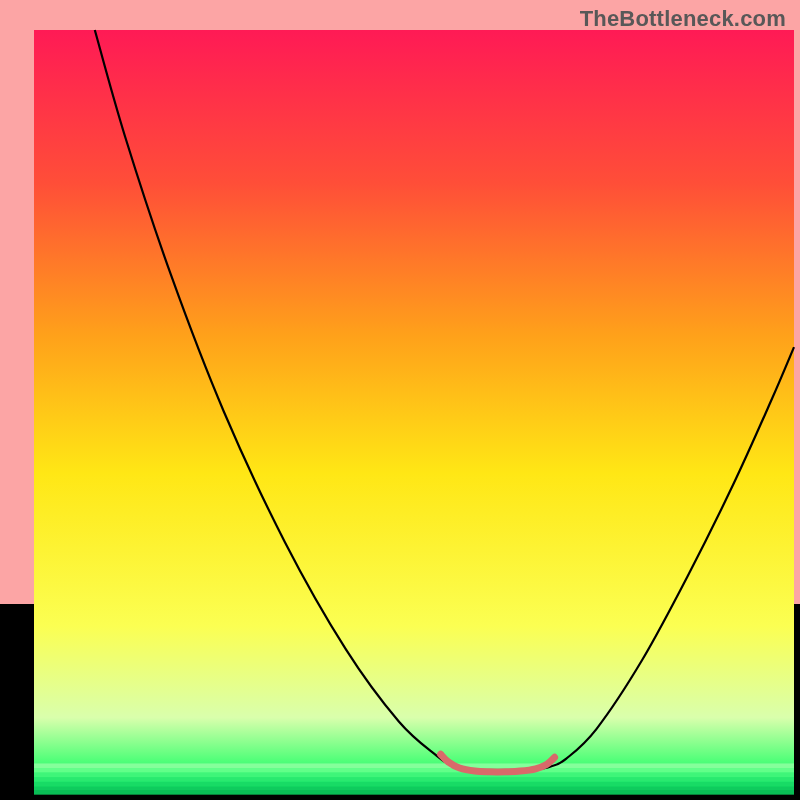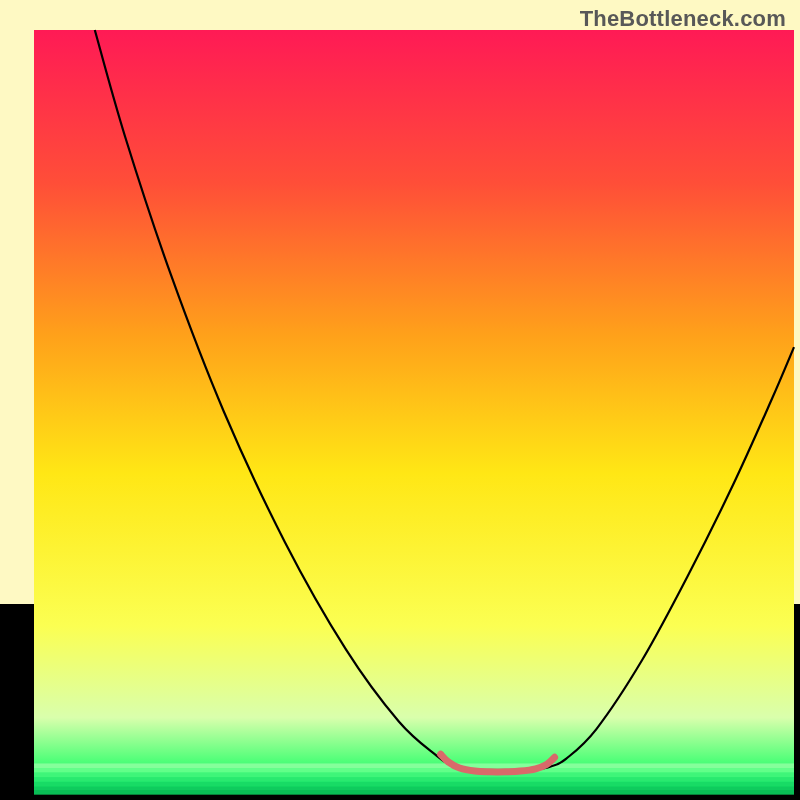--- a/index.html
+++ b/index.html
@@ -8,21 +8,21 @@
     width: 800px;
     height: 800px;
     background: #000;
     overflow: hidden;
     font-family: Arial, Helvetica, sans-serif;
   }
   .frame {
     position: relative;
     width: 800px;
     height: 604px;
-    background: #fef9c3;
+    background: #fca5a5;
   }
   .watermark {
     position: absolute;
     top: 6px;
     right: 14px;
     color: #585858;
     font-size: 22px;
     font-weight: 600;
     letter-spacing: 0.2px;
     z-index: 10;

